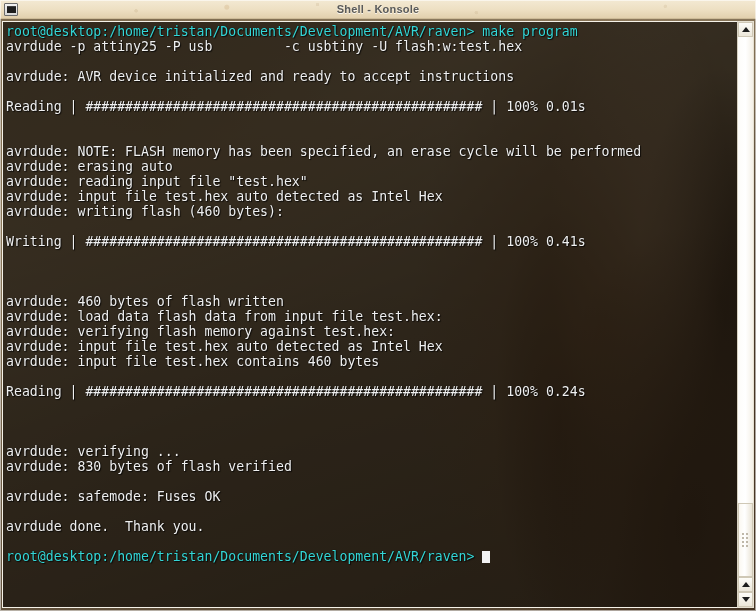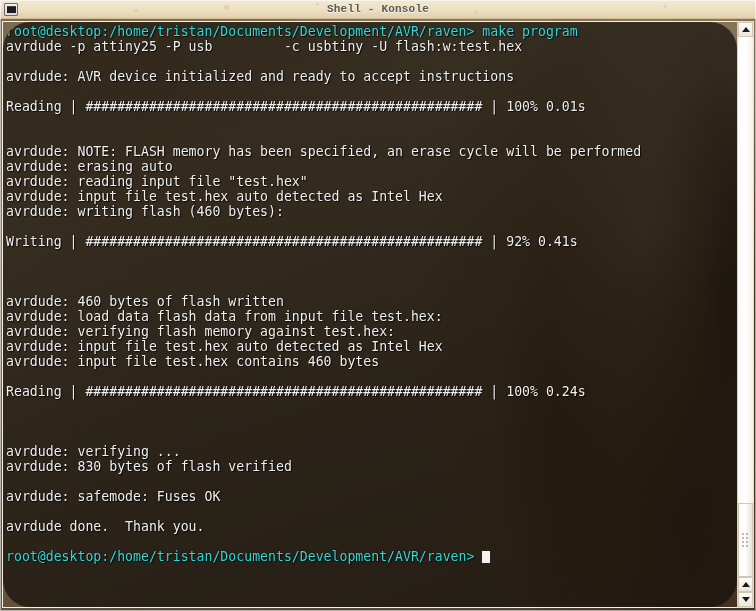--- a/index.html
+++ b/index.html
@@ -61,42 +61,41 @@
     display:block;width:9px;height:6px;background:#1d1d1d;
     border-top:1px solid #3d3d3d;
   }
   #win-title{
     position:relative;z-index:2;
     flex:1;text-align:center;
     font-size:11px;font-weight:bold;color:#5a5a58;
     letter-spacing:.2px;
     text-shadow:0 1px 0 rgba(255,255,255,.75);
     margin-right:18px;
-    white-space:nowrap;overflow:hidden;font-family:Liberation Mono, monospace;
+    white-space:nowrap;overflow:hidden;
   }
   
   #body{
     position:relative;z-index:3;
     flex:1;display:flex;
     padding:2px 2px 3px 2px;
     box-sizing:border-box;
   }
   #term-frame{
     flex:1;display:flex;min-width:0;
     border:1px solid #f6f2e8;
     border-right:none;
     box-sizing:border-box;
   }
   #terminal{
     flex:1;min-width:0;position:relative;
     background:rgba(18,14,9,.70);
     overflow:hidden;
     padding:2px 0 0 3px;
     box-sizing:border-box;
-    border-radius:27px;
   }
   .line{
     height:15px;line-height:15px;
     font-size:13.2px;
     color:#f0f0f0;
     white-space:pre;
     letter-spacing:0px;
     text-shadow:0 0 1px rgba(0,0,0,.9),1px 1px 1px rgba(0,0,0,.7);
   }
   .line.prompt{color:#35d6d6;}
@@ -178,21 +177,21 @@
           <div class="line blank"> </div>
           <div class="line">Reading | ################################################## | 100% 0.01s</div>
           <div class="line blank"> </div>
           <div class="line blank"> </div>
           <div class="line">avrdude: NOTE: FLASH memory has been specified, an erase cycle will be performed</div>
           <div class="line">avrdude: erasing auto</div>
           <div class="line">avrdude: reading input file "test.hex"</div>
           <div class="line">avrdude: input file test.hex auto detected as Intel Hex</div>
           <div class="line">avrdude: writing flash (460 bytes):</div>
           <div class="line blank"> </div>
-          <div class="line">Writing | ################################################## | 92% 0.41s</div>
+          <div class="line">Writing | ################################################## | 100% 0.41s</div>
           <div class="line blank"> </div>
           <div class="line blank"> </div>
           <div class="line blank"> </div>
           <div class="line">avrdude: 460 bytes of flash written</div>
           <div class="line">avrdude: load data flash data from input file test.hex:</div>
           <div class="line">avrdude: verifying flash memory against test.hex:</div>
           <div class="line">avrdude: input file test.hex auto detected as Intel Hex</div>
           <div class="line">avrdude: input file test.hex contains 460 bytes</div>
           <div class="line blank"> </div>
           <div class="line">Reading | ################################################## | 100% 0.24s</div>

